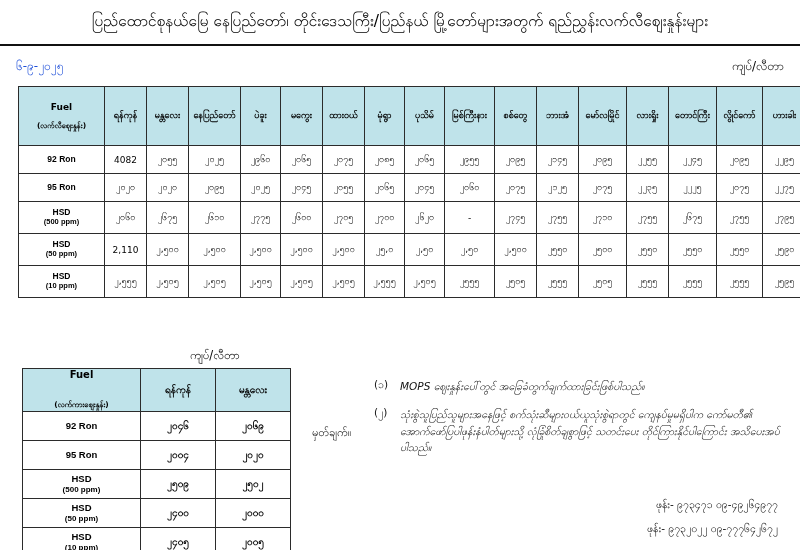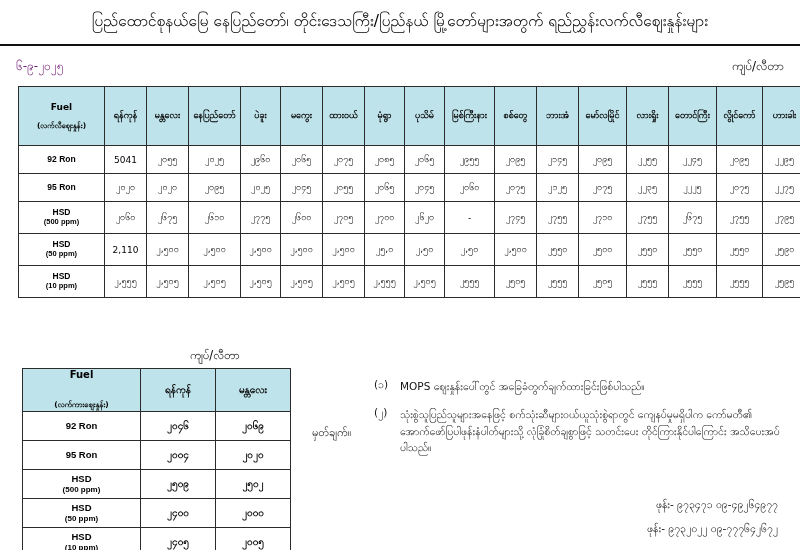--- a/index.html
+++ b/index.html
@@ -39,21 +39,21 @@
     letter-spacing: 0px;
     text-align: right;
     white-space: nowrap;
     color: #000;
   }
   .date-line {
     position: absolute;
     left: 16px;
     top: 58px;
     font-size: 12px;
-    color: #701a75;
+    color: #1d4ed8;
   }
   .unit-line-top {
     position: absolute;
     right: 16px;
     top: 58px;
     font-size: 12px;
     color: #000;
   }
   
   .main-table-wrap {
@@ -176,20 +176,21 @@
   .note-num {
     width: 26px;
     flex: 0 0 26px;
     text-align: left;
     font-size: 10.5px;
   }
   .note-text {
     flex: 1;
     font-size: 10.5px;
     line-height: 1.55;
+    font-style: italic;
   }
   .notes-body {
     position: absolute;
     left: 374px;
     top: 378px;
     width: 410px;
   }
   .phone {
     position: absolute;
     right: 22px;
@@ -254,21 +255,21 @@
           <th>တောင်ကြီး</th>
           <th>လွိုင်ကော်</th>
           <th>ဟားခါး</th>
         </tr>
       </thead>
       <tbody>
         <tr>
           <td class="rowlabel">
             <span>92 Ron</span>
           </td>
-          <td class="val">5041</td>
+          <td class="val">4082</td>
           <td class="val">၂၀၅၅</td>
           <td class="val">၂၀၂၅</td>
           <td class="val">၂၉၆၀</td>
           <td class="val">၂၀၆၅</td>
           <td class="val">၂၀၇၅</td>
           <td class="val">၂၀၈၅</td>
           <td class="val">၂၀၆၅</td>
           <td class="val">၂၉၅၅</td>
           <td class="val">၂၀၉၅</td>
           <td class="val">၂၁၄၅</td>

